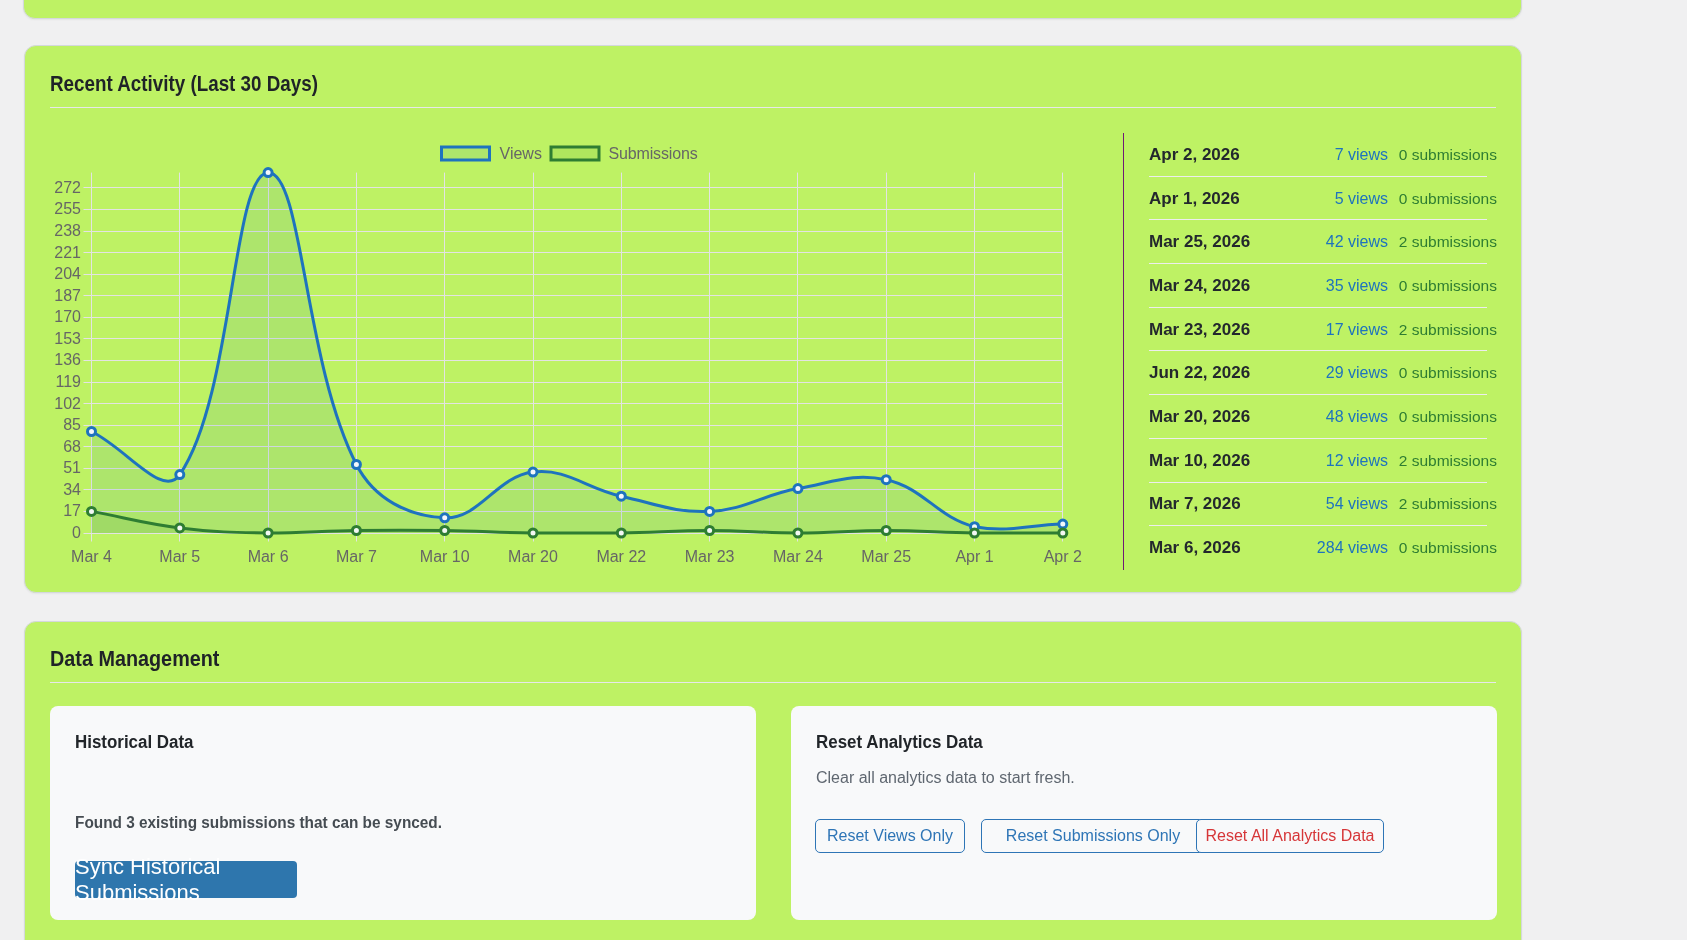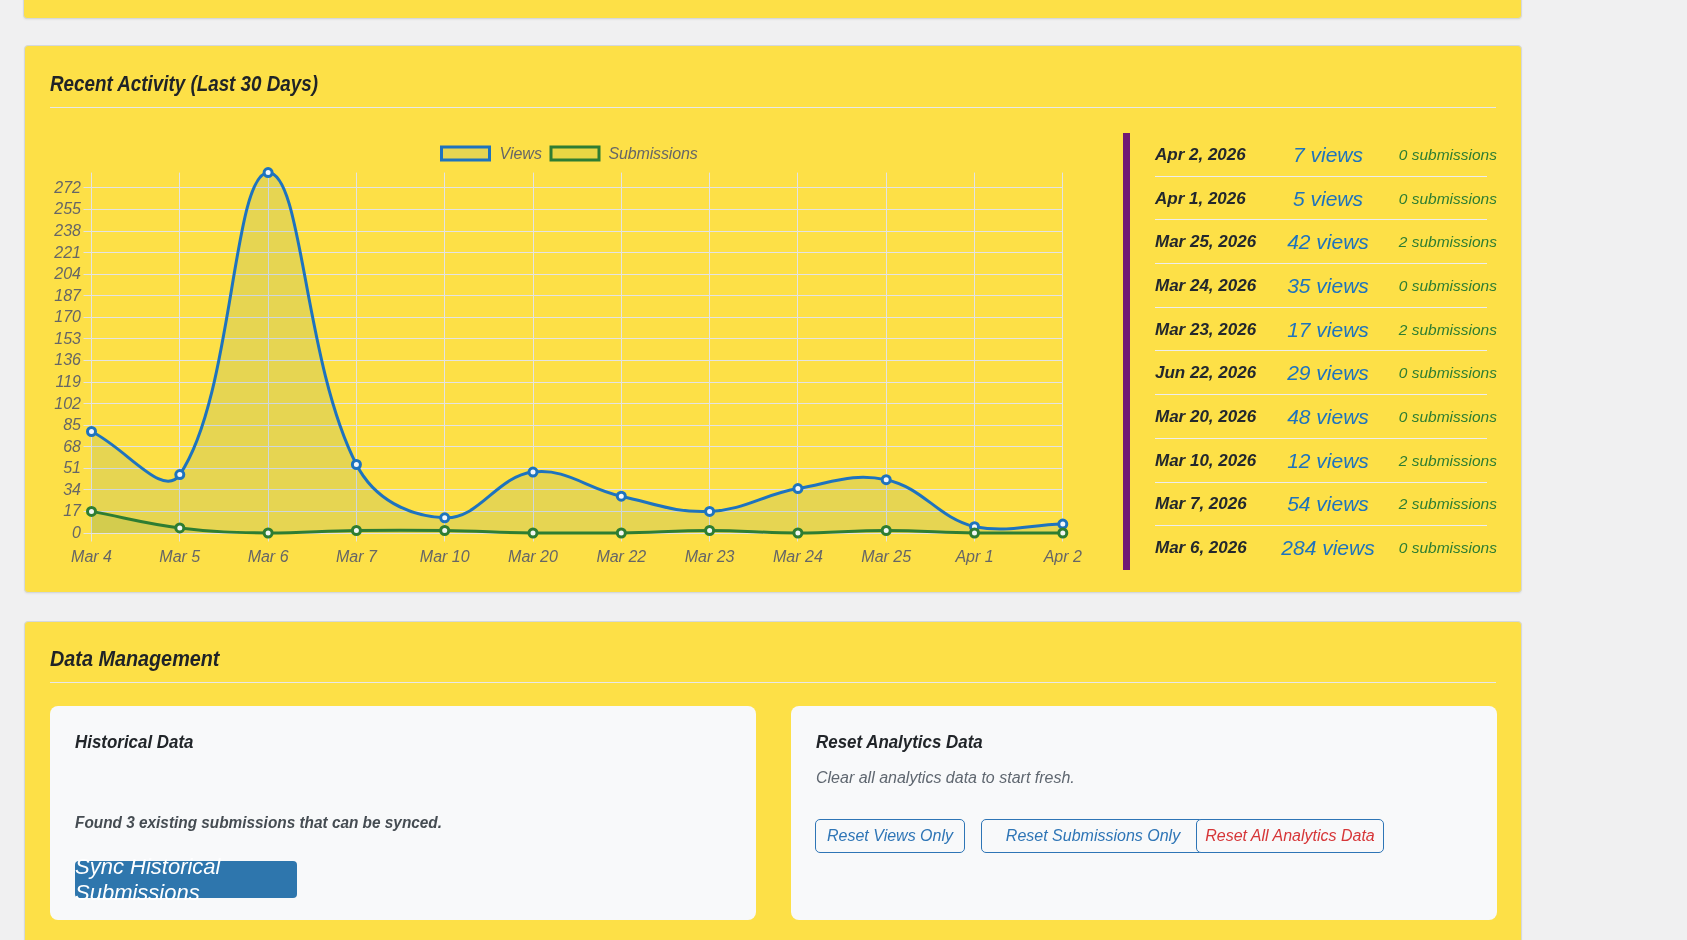--- a/index.html
+++ b/index.html
@@ -1,27 +1,27 @@
 <!DOCTYPE html>
 <html><head>
 <meta charset="utf-8">
 <style>
   * { margin:0; padding:0; box-sizing:border-box; }
   html,body { width:1687px; height:940px; }
   body { background:#f0f0f1; font-family:"Liberation Sans", sans-serif; position:relative; overflow:hidden; }
-  .card { position:absolute; background:#fde047; border:1px solid #d4d8dc; border-radius:4px; box-shadow:0 1px 2px rgba(0,0,0,.05);font-style:italic; }
+  .card { position:absolute; background:#bef264; border:1px solid #d4d8dc; border-radius:12px; box-shadow:0 1px 2px rgba(0,0,0,.05); }
   .ctitle { position:absolute; left:25px; font-size:22px; font-weight:700; color:#1f2327; letter-spacing:0; transform:scaleX(.87); transform-origin:0 50%; white-space:nowrap; }
   .divider { position:absolute; left:25px; right:25px; height:1px; background:#e7e8ea; }
 
   
-  .alist { position:absolute; left:1098px; top:87px; width:374px; height:437px; border-left:7px solid #701a75; list-style:none; }
+  .alist { position:absolute; left:1098px; top:87px; width:374px; height:437px; border-left:1px solid #701a75; list-style:none; }
   .alist li { position:relative; height:43.7px; display:flex; align-items:center; padding-left:25px; }
   .alist li:not(:last-child)::after { content:""; position:absolute; left:25px; right:10px; bottom:0; height:1px; background:#ededee; }
   .alist .d { flex:1; font-size:17px; font-weight:700; color:#23282d; }
-  .alist .v { width:120px; text-align:center; font-size:21px; color:#1e73be; }
+  .alist .v { width:120px; text-align:right; font-size:16px; color:#1e73be; }
   .alist .s { width:109px; text-align:right; font-size:15.5px; color:#2e7d32; }
 
   
   .subcard { position:absolute; top:84px; width:706px; height:214px; background:#f8f9fa; border-radius:8px; }
   .subcard h3 { position:absolute; left:25px; top:26px; font-size:18px; font-weight:700; color:#212529; transform:scaleX(.94); transform-origin:0 50%; white-space:nowrap; }
   .subcard p { position:absolute; left:25px; top:63px; font-size:16px; color:#5f6770; }
   .btn-outline { position:absolute; top:113px; height:34px; background:#f8f9fa; border:1px solid #2e75b6; border-radius:5px; font-family:"Liberation Sans",sans-serif; font-size:16px; color:#2e75b6; display:flex; align-items:center; justify-content:center; }
 </style>
 </head>
 <body>

